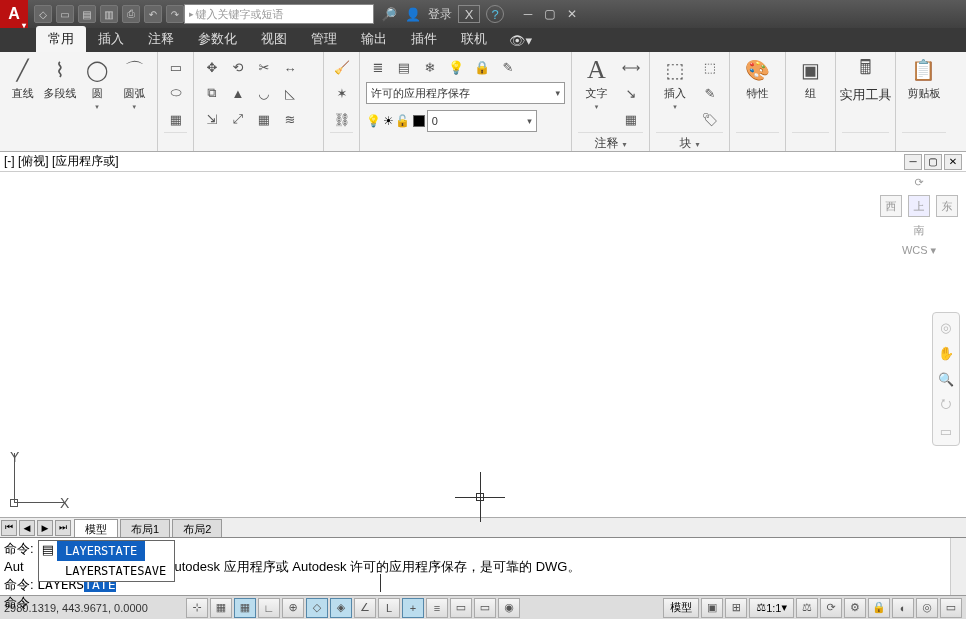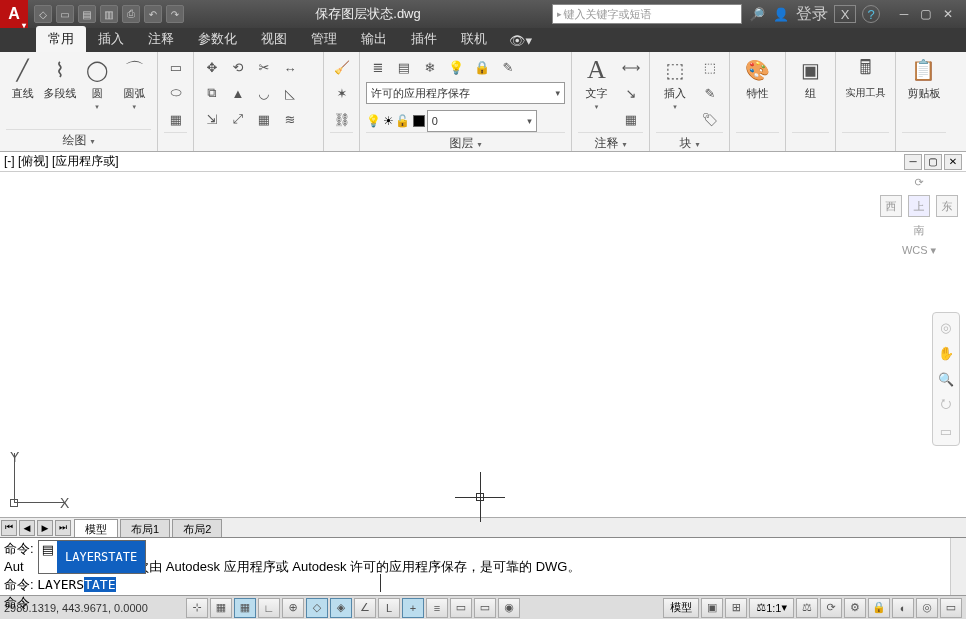--- a/index.html
+++ b/index.html
@@ -71,21 +71,21 @@
 
 
 .layout-tabs { height: 20px; background: #eee; border-top:1px solid #aaa; display:flex; align-items:center; font-size:11px;}
 .lt-btn{width:16px;height:16px;border:1px solid #999;background:#ddd;margin:0 1px;display:flex;align-items:center;justify-content:center;font-size:9px;}
 .lt-tab{padding:2px 10px;border:1px solid #999;border-bottom:none;background:#fff;margin-left:2px;position:relative;top:1px;}
 .lt-tab.inactive{background:#ddd;}
 
 
 .cmd-area { height: 58px; background:#fff; border-top:1px solid #888; font-family:"SimSun",monospace; font-size:13px; padding:2px 4px; position:relative; line-height:18px;}
 .autocomplete { position:absolute; left:38px; top:2px; border:1px solid #666; background:#fff; z-index:10;}
-.ac-item{padding:7px 8px;font-family:monospace;font-size:12px;}
+.ac-item{padding:1px 8px;font-family:monospace;font-size:12px;}
 .ac-item.sel{background:#1060c0;color:#fff;}
 .cmd-caret{display:inline-block;width:1px;height:16px;background:#333;vertical-align:middle;margin-left:2px;}
 .cmd-highlight{background:#1060c0;color:#fff;}
 .cmd-scroll{position:absolute;right:0;top:0;bottom:0;width:16px;background:#eee;border-left:1px solid #ccc;}
 
 
 .statusbar { height:24px; background:#ddd; border-top:1px solid #999; display:flex; align-items:center; font-size:11px; padding:0 4px; gap:2px;}
 .coords{min-width:180px;color:#333;}
 .sb-sep{flex:1;}
 .sb-btn{width:22px;height:20px;border:1px solid #aaa;background:linear-gradient(#f5f5f5,#ddd);display:flex;align-items:center;justify-content:center;font-size:11px;color:#555;}
@@ -99,28 +99,27 @@
   <div class="app-logo">A</div>
   <div class="qat">
     <div class="qat-btn">◇</div>
     <div class="qat-btn">▭</div>
     <div class="qat-btn">▤</div>
     <div class="qat-btn">▥</div>
     <div class="qat-btn">⎙</div>
     <div class="qat-btn">↶</div>
     <div class="qat-btn">↷</div>
   </div>
-  <div class="title-text">保存图层状态.dwg</div>
   <div class="title-right">
     <div class="search-box">
         <span>键入关键字或短语</span>
       </div>
     <div class="title-icon">🔎</div>
     <div class="title-icon">👤</div>
-    <span style="color:#ccc;font-size:16px;">登录</span>
+    <span style="color:#ccc;font-size:12px;">登录</span>
     <div class="title-icon" style="border:1px solid #888;width:22px;">X</div>
     <div class="title-icon" style="border:1px solid #888;border-radius:10px;width:18px;color:#5bd;">?</div>
     <div class="wnd-btns">
       <div class="wnd-btn">─</div>
       <div class="wnd-btn">▢</div>
       <div class="wnd-btn">✕</div>
     </div>
   </div>
 </div>
 
@@ -153,21 +152,20 @@
           <div class="ico">◯</div>
           <div class="lbl">圆</div>
           <div class="drop"></div>
         </div>
       <div class="big-btn">
           <div class="ico">⌒</div>
           <div class="lbl">圆弧</div>
           <div class="drop"></div>
         </div>
     </div>
-    <div class="panel-label arrow">绘图</div>
   </div>
   <div class="panel" style="width:36px;">
     <div class="panel-body">
         <div class="grid3 cols1">
       <div class="sm">▭</div>
       <div class="sm">⬭</div>
       <div class="sm">▦</div>
     </div>
       </div>
     <div class="panel-label">&nbsp;</div>
@@ -218,21 +216,20 @@
       <div class="layer-row2">
         <span>💡</span>
         <span>☀</span>
         <span>🔓</span>
         <span class="color-sw"></span>
         <div class="combo" style="min-width:110px;">
             <span>0</span>
           </div>
       </div>
     </div>
-    <div class="panel-label arrow">图层</div>
   </div>
 
   <div class="panel" style="width:78px;">
     <div class="panel-body">
       <div class="big-btn">
           <div class="ico" style="font-family:serif;font-size:26px;">A</div>
           <div class="lbl">文字</div>
           <div class="drop"></div>
         </div>
       <div class="grid3 cols1">
@@ -277,21 +274,21 @@
           <div class="lbl">组</div>
         </div>
     </div>
     <div class="panel-label">&nbsp;</div>
   </div>
 
   <div class="panel" style="width:60px;">
     <div class="panel-body" style="justify-content:center;">
       <div class="big-btn" style="width:50px;">
           <div class="ico">🖩</div>
-          <div class="lbl" style="font-size:10px;font-family:Liberation Serif, serif;">实用工具</div>
+          <div class="lbl" style="font-size:13px;font-family:Liberation Serif, serif;">实用工具</div>
         </div>
     </div>
     <div class="panel-label">&nbsp;</div>
   </div>
 
   <div class="panel" style="width:56px;border-right:none;">
     <div class="panel-body" style="justify-content:center;">
       <div class="big-btn" style="width:46px;">
           <div class="ico">📋</div>
           <div class="lbl">剪贴板</div>
@@ -357,20 +354,24 @@
   <div><span>命令:</span></div>
   <div><span>Aut</span>&nbsp;&nbsp;&nbsp;&nbsp;&nbsp;&nbsp;&nbsp;&nbsp;&nbsp;&nbsp;&nbsp;&nbsp;&nbsp;&nbsp;&nbsp;&nbsp;&nbsp;&nbsp;&nbsp;&nbsp;&nbsp;&nbsp;&nbsp;&nbsp;<span>件上次由 Autodesk 应用程序或 Autodesk 许可的应用程序保存，是可靠的 DWG。</span></div>
   <div>
     <span>命令: </span><span style="font-family:monospace;">LAYERS</span><span class="cmd-highlight" style="font-family:monospace;">TATE</span>
   </div>
   <div><span>命令</span></div>
   <div class="autocomplete">
     <div style="display:flex;">
         <span style="width:18px;text-align:center;">▤</span>
         <div class="ac-item sel">LAYERSTATE</div>
+      </div>
+    <div style="display:flex;">
+        <span style="width:18px;"></span>
+        <div class="ac-item">LAYERSTATESAVE</div>
       </div>
   </div>
   <span class="cmd-caret" style="position:absolute;left:378px;top:36px;height:18px;"></span>
 </div>
 
 <div class="statusbar">
   <span class="coords">2980.1319, 443.9671, 0.0000</span>
   <div class="sb-btn">⊹</div>
   <div class="sb-btn">▦</div>
   <div class="sb-btn active">▦</div>

